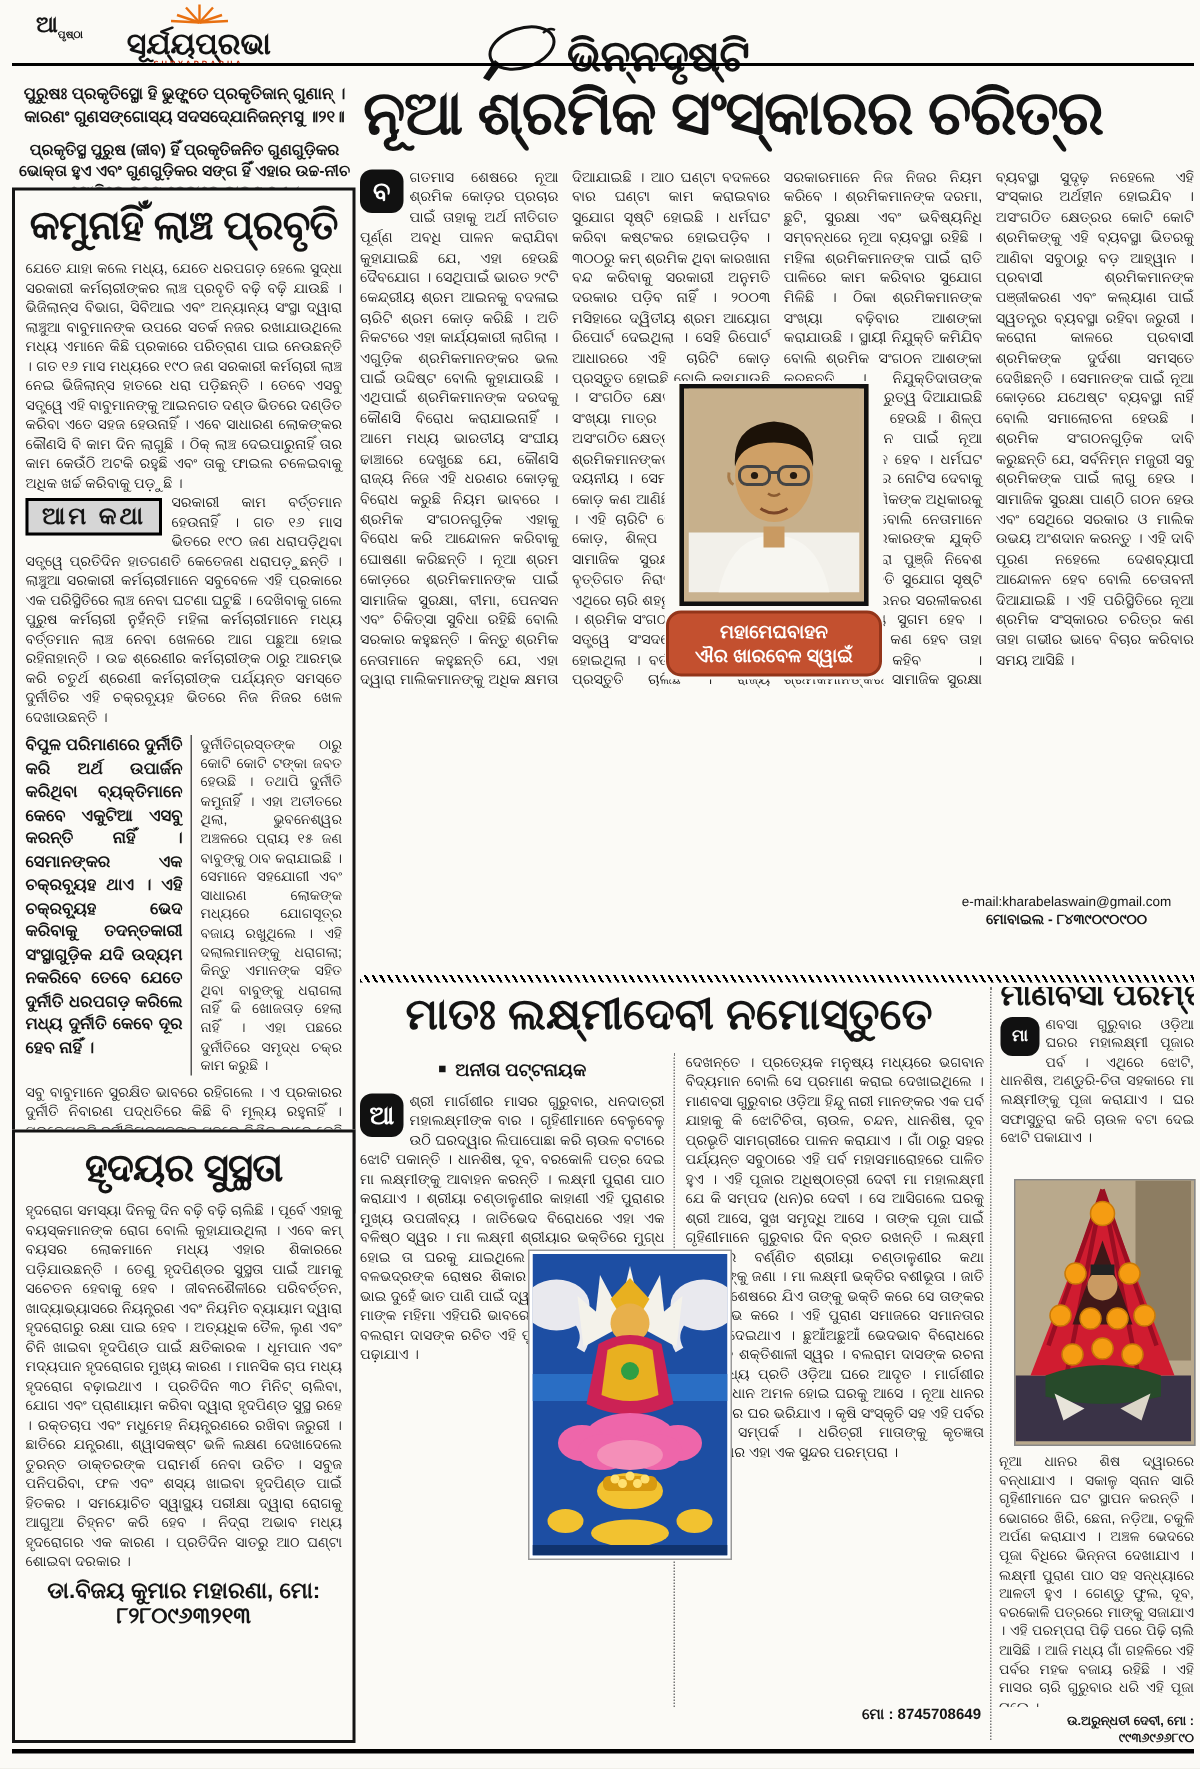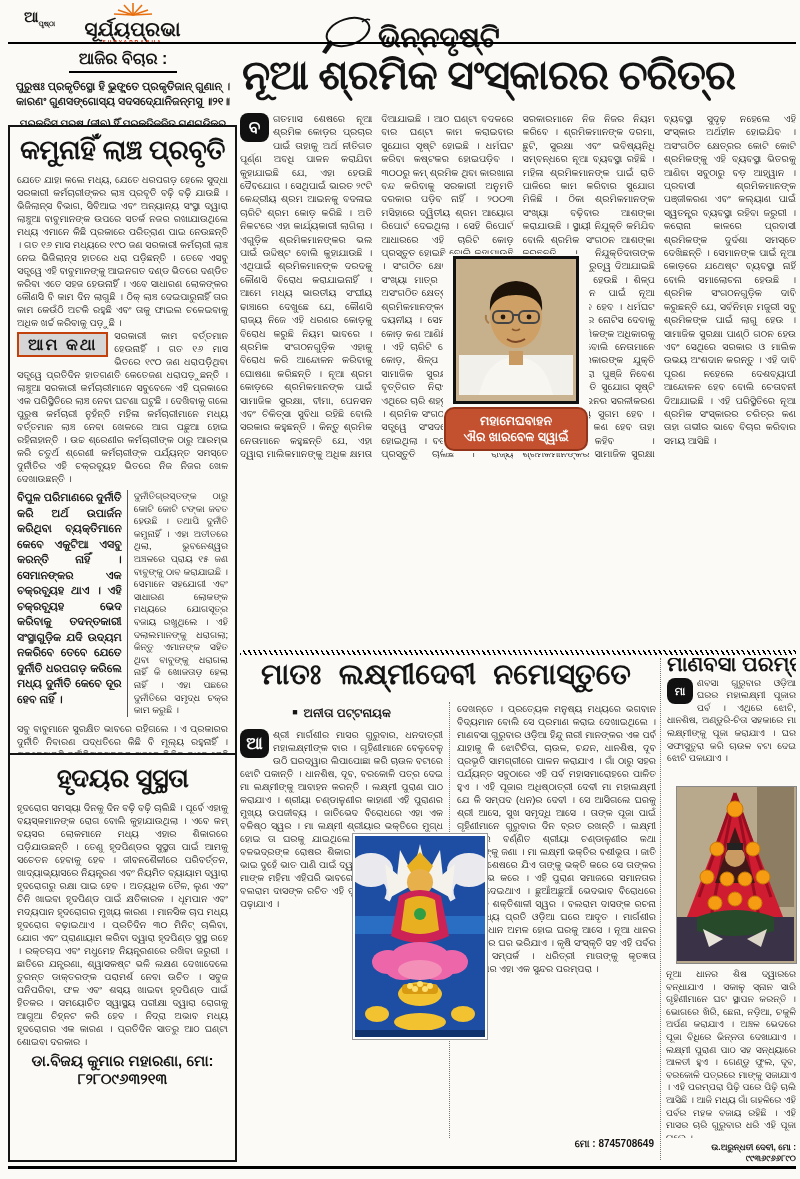--- a/index.html
+++ b/index.html
@@ -44,31 +44,31 @@
   .hatch{left:240px;top:650px;width:556px;height:5px;
          background:repeating-linear-gradient(60deg,#000 0 1.5px,transparent 1.5px 4.5px);}
 
   
   .lbox{left:8px;width:229px;border:2px solid #141414;padding:6px 7px;box-sizing:border-box;background:#fbfaf6;}
   .lbox1{top:125px;height:684px;}
   .lbox2{top:753px;height:409px;}
   .lbox h2{margin:2px 0 7px;text-align:center;font-size:27px;font-weight:800;letter-spacing:-0.5px;}
   .lbox2 h2{font-size:26px;}
   .lbody{font-size:9.5px;line-height:13px;}
-  .ama-box{float:left;background:#d6d6d6;border:2px solid #c2410c;font-size:16px;font-weight:800;
+  .ama-box{float:left;background:#d6d6d6;border:2px solid #000000;font-size:16px;font-weight:800;
            padding:4px 9px;margin:3px 6px 2px 0;letter-spacing:2px;}
   .quote-row{display:flex;margin-top:5px;}
   .quote{width:52%;font-weight:800;font-size:11px;line-height:15.5px;padding-right:5px;box-sizing:border-box;}
   .quote-side{width:48%;border-left:1.5px solid #555;padding-left:6px;box-sizing:border-box;
               font-size:9.3px;line-height:12.6px;}
   .sig{font-weight:700;font-size:15px;text-align:center;margin-top:4px;}
 
   
   .lak-headline{left:240px;top:656px;width:412px;height:42px;font-size:29px;font-weight:800;
-                text-align:center;line-height:42px;white-space:nowrap;font-family:Liberation Mono, monospace;}
+                text-align:center;line-height:42px;white-space:nowrap;}
   .lak-col1{left:240px;top:704px;width:203px;height:452px;font-size:9.5px;line-height:13px;}
   .lak-col2{left:449px;top:702px;width:207px;height:436px;font-size:9.5px;line-height:13px;
             border-left:1px dotted #777;padding-left:7px;box-sizing:border-box;}
   .byline{text-align:center;font-weight:800;font-size:12px;margin:2px 0 8px;}
   .byline .bullet{font-size:9px;vertical-align:2px;margin-right:6px;}
   .lak-img{left:352px;top:833px;width:136px;height:207px;background:#fff;padding:2px;box-sizing:border-box;
            border:1px solid #999;z-index:6;}
   .lak-sig{left:449px;top:1138px;width:205px;text-align:right;font-weight:800;font-size:10px;}
 
   
@@ -115,21 +115,20 @@
         <path d="M12 24 L4 36 L8 38 L16 27 Z" fill="#111"></path>
         <path d="M44 6 q4 -4 8 -2" fill="none" stroke="#111" stroke-width="1.5"></path>
       </svg>
     </span>
     <span class="section-title">ଭିନ୍ନଦୃଷ୍ଟି</span>
   </div>
 
   <div class="abs hr-top"></div>
 
   <div class="abs ajira">
-    <div><span class="ajira-title">ଆଜିର ବିଚାର :</span></div>
     <div class="ajira-v1">ପୁରୁଷଃ ପ୍ରକୃତିସ୍ଥୋ ହି ଭୁଙ୍କ୍ତେ ପ୍ରକୃତିଜାନ୍ ଗୁଣାନ୍ । କାରଣଂ ଗୁଣସଙ୍ଗୋସ୍ୟ ସଦସଦ୍‍ଯୋନିଜନ୍ମସୁ ॥୨୧॥</div>
     <div class="ajira-v2">ପ୍ରକୃତିସ୍ଥ ପୁରୁଷ (ଜୀବ) ହିଁ ପ୍ରକୃତିଜନିତ ଗୁଣଗୁଡ଼ିକର ଭୋକ୍ତା ହୁଏ ଏବଂ ଗୁଣଗୁଡ଼ିକର ସଙ୍ଗ ହିଁ ଏହାର ଉଚ୍ଚ-ନୀଚ ଯୋନିରେ ଜନ୍ମ ନେବାରେ କାରଣ ହୁଏ ।</div>
   </div>
 
   <div class="abs main-headline ohide">ନୂଆ ଶ୍ରମିକ ସଂସ୍କାରର ଚରିତ୍ର</div>
 
   <div class="abs main-article just ohide">
     <span class="dropcap">ବ</span><span>ଗତମାସ ଶେଷରେ ନୂଆ ଶ୍ରମିକ କୋଡ଼ର ପ୍ରଚାର ପାଇଁ ତାହାକୁ ଅର୍ଥ ନୀତିଗତ ପୂର୍ଣ୍ଣ ଅବଧି ପାଳନ କରାଯିବା କୁହାଯାଇଛି ଯେ, ଏହା ହେଉଛି ଦୈବଯୋଗ । ସେଥିପାଇଁ ଭାରତ ୨୯ଟି କେନ୍ଦ୍ରୀୟ ଶ୍ରମ ଆଇନକୁ ବଦଳାଇ ଚାରିଟି ଶ୍ରମ କୋଡ଼ କରିଛି । ଅତି ନିକଟରେ ଏହା କାର୍ଯ୍ୟକାରୀ ଲାଗିଲା । ଏଗୁଡ଼ିକ ଶ୍ରମିକମାନଙ୍କର ଭଲ ପାଇଁ ଉଦ୍ଦିଷ୍ଟ ବୋଲି କୁହାଯାଉଛି । ଏଥିପାଇଁ ଶ୍ରମିକମାନଙ୍କ ଦରଦକୁ କୌଣସି ବିରୋଧ କରାଯାଇନାହିଁ । ଆମେ ମଧ୍ୟ ଭାରତୀୟ ସଂଘୀୟ ଢାଞ୍ଚାରେ ଦେଖୁଛେ ଯେ, କୌଣସି ରାଜ୍ୟ ନିଜେ ଏହି ଧରଣର କୋଡ଼କୁ ବିରୋଧ କରୁଛି ନିୟମ ଭାବରେ । ଶ୍ରମିକ ସଂଗଠନଗୁଡ଼ିକ ଏହାକୁ ବିରୋଧ କରି ଆନ୍ଦୋଳନ କରିବାକୁ ଘୋଷଣା କରିଛନ୍ତି । ନୂଆ ଶ୍ରମ କୋଡ଼ରେ ଶ୍ରମିକମାନଙ୍କ ପାଇଁ ସାମାଜିକ ସୁରକ୍ଷା, ବୀମା, ପେନସନ ଏବଂ ଚିକିତ୍ସା ସୁବିଧା ରହିଛି ବୋଲି ସରକାର କହୁଛନ୍ତି । କିନ୍ତୁ ଶ୍ରମିକ ନେତାମାନେ କହୁଛନ୍ତି ଯେ, ଏହା ଦ୍ୱାରା ମାଲିକମାନଙ୍କୁ ଅଧିକ କ୍ଷମତା ଦିଆଯାଇଛି । ଆଠ ଘଣ୍ଟା ବଦଳରେ ବାର ଘଣ୍ଟା କାମ କରାଇବାର ସୁଯୋଗ ସୃଷ୍ଟି ହୋଇଛି । ଧର୍ମଘଟ କରିବା କଷ୍ଟକର ହୋଇପଡ଼ିବ । ୩୦୦ରୁ କମ୍ ଶ୍ରମିକ ଥିବା କାରଖାନା ବନ୍ଦ କରିବାକୁ ସରକାରୀ ଅନୁମତି ଦରକାର ପଡ଼ିବ ନାହିଁ । ୨୦୦୩ ମସିହାରେ ଦ୍ୱିତୀୟ ଶ୍ରମ ଆୟୋଗ ରିପୋର୍ଟ ଦେଇଥିଲା । ସେହି ରିପୋର୍ଟ ଆଧାରରେ ଏହି ଚାରିଟି କୋଡ଼ ପ୍ରସ୍ତୁତ ହୋଇଛି ବୋଲି କୁହାଯାଉଛି । ସଂଗଠିତ କ୍ଷେତ୍ରର ଶ୍ରମିକଙ୍କ ସଂଖ୍ୟା ମାତ୍ର ସାତ ପ୍ରତିଶତ । ଅସଂଗଠିତ କ୍ଷେତ୍ରରେ କାମ କରୁଥିବା ଶ୍ରମିକମାନଙ୍କର ସ୍ଥିତି ଅତ୍ୟନ୍ତ ଦୟନୀୟ । ସେମାନଙ୍କ ପାଇଁ ନୂଆ କୋଡ଼ କଣ ଆଣିଛି ତାହା ସମୟ କହିବ । ଏହି ଚାରିଟି କୋଡ଼ ହେଲା ମଜୁରୀ କୋଡ଼, ଶିଳ୍ପ ସମ୍ପର୍କ କୋଡ଼, ସାମାଜିକ ସୁରକ୍ଷା କୋଡ଼ ଏବଂ ବୃତ୍ତିଗତ ନିରାପତ୍ତା କୋଡ଼ । ଏଥିରେ ଚାରି ଶହରୁ ଅଧିକ ଧାରା ରହିଛି । ଶ୍ରମିକ ସଂଗଠନଗୁଡ଼ିକର ଆପତ୍ତି ସତ୍ତ୍ୱେ ସଂସଦରେ ଏହା ଗୃହୀତ ହୋଇଥିଲା । ବର୍ତ୍ତମାନ ନିୟମାବଳୀ ପ୍ରସ୍ତୁତି ଚାଲିଛି । ରାଜ୍ୟ ସରକାରମାନେ ନିଜ ନିଜର ନିୟମ କରିବେ । ଶ୍ରମିକମାନଙ୍କ ଦରମା, ଛୁଟି, ସୁରକ୍ଷା ଏବଂ ଭବିଷ୍ୟନିଧି ସମ୍ବନ୍ଧରେ ନୂଆ ବ୍ୟବସ୍ଥା ରହିଛି । ମହିଳା ଶ୍ରମିକମାନଙ୍କ ପାଇଁ ରାତି ପାଳିରେ କାମ କରିବାର ସୁଯୋଗ ମିଳିଛି । ଠିକା ଶ୍ରମିକମାନଙ୍କ ସଂଖ୍ୟା ବଢ଼ିବାର ଆଶଙ୍କା କରାଯାଉଛି । ସ୍ଥାୟୀ ନିଯୁକ୍ତି କମିଯିବ ବୋଲି ଶ୍ରମିକ ସଂଗଠନ ଆଶଙ୍କା କରୁଛନ୍ତି । ନିଯୁକ୍ତିଦାତାଙ୍କ ସ୍ୱାର୍ଥକୁ ଅଧିକ ଗୁରୁତ୍ୱ ଦିଆଯାଇଛି ବୋଲି ଅଭିଯୋଗ ହେଉଛି । ଶିଳ୍ପ ବିବାଦର ସମାଧାନ ପାଇଁ ନୂଆ ଟ୍ରିବ୍ୟୁନାଲ ଗଠନ ହେବ । ଧର୍ମଘଟ ପୂର୍ବରୁ ଷାଠିଏ ଦିନର ନୋଟିସ ଦେବାକୁ ପଡ଼ିବ । ଏହା ଶ୍ରମିକଙ୍କ ଅଧିକାରକୁ ସଂକୁଚିତ କରିବ ବୋଲି ନେତାମାନେ କହୁଛନ୍ତି । ସରକାରଙ୍କ ଯୁକ୍ତି ହେଲା ଏହା ଦ୍ୱାରା ପୁଞ୍ଜି ନିବେଶ ବଢ଼ିବ ଏବଂ ନିଯୁକ୍ତି ସୁଯୋଗ ସୃଷ୍ଟି ହେବ । ଶ୍ରମ ଆଇନର ସରଳୀକରଣ ଦ୍ୱାରା ବ୍ୟବସାୟ ସୁଗମ ହେବ । କିନ୍ତୁ ବାସ୍ତବତା କଣ ହେବ ତାହା ଭବିଷ୍ୟତ କହିବ । ଶ୍ରମିକମାନଙ୍କର ସାମାଜିକ ସୁରକ୍ଷା ବ୍ୟବସ୍ଥା ସୁଦୃଢ଼ ନହେଲେ ଏହି ସଂସ୍କାର ଅର୍ଥହୀନ ହୋଇଯିବ । ଅସଂଗଠିତ କ୍ଷେତ୍ରର କୋଟି କୋଟି ଶ୍ରମିକଙ୍କୁ ଏହି ବ୍ୟବସ୍ଥା ଭିତରକୁ ଆଣିବା ସବୁଠାରୁ ବଡ଼ ଆହ୍ୱାନ । ପ୍ରବାସୀ ଶ୍ରମିକମାନଙ୍କ ପଞ୍ଜୀକରଣ ଏବଂ କଲ୍ୟାଣ ପାଇଁ ସ୍ୱତନ୍ତ୍ର ବ୍ୟବସ୍ଥା ରହିବା ଜରୁରୀ । କରୋନା କାଳରେ ପ୍ରବାସୀ ଶ୍ରମିକଙ୍କ ଦୁର୍ଦଶା ସମସ୍ତେ ଦେଖିଛନ୍ତି । ସେମାନଙ୍କ ପାଇଁ ନୂଆ କୋଡ଼ରେ ଯଥେଷ୍ଟ ବ୍ୟବସ୍ଥା ନାହିଁ ବୋଲି ସମାଲୋଚନା ହେଉଛି । ଶ୍ରମିକ ସଂଗଠନଗୁଡ଼ିକ ଦାବି କରୁଛନ୍ତି ଯେ, ସର୍ବନିମ୍ନ ମଜୁରୀ ସବୁ ଶ୍ରମିକଙ୍କ ପାଇଁ ଲାଗୁ ହେଉ । ସାମାଜିକ ସୁରକ୍ଷା ପାଣ୍ଠି ଗଠନ ହେଉ ଏବଂ ସେଥିରେ ସରକାର ଓ ମାଲିକ ଉଭୟ ଅଂଶଦାନ କରନ୍ତୁ । ଏହି ଦାବି ପୂରଣ ନହେଲେ ଦେଶବ୍ୟାପୀ ଆନ୍ଦୋଳନ ହେବ ବୋଲି ଚେତାବନୀ ଦିଆଯାଇଛି । ଏହି ପରିସ୍ଥିତିରେ ନୂଆ ଶ୍ରମିକ ସଂସ୍କାରର ଚରିତ୍ର କଣ ତାହା ଗଭୀର ଭାବେ ବିଚାର କରିବାର ସମୟ ଆସିଛି ।</span>
   </div>
 
@@ -151,20 +150,24 @@
         <path d="M48 80 q9 6 18 0" fill="none" stroke="#7a4527" stroke-width="2"></path>
         <path d="M30 64 q-4 -2 -3 -8" fill="none" stroke="#a87b4a" stroke-width="2"></path>
       </svg>
     </div>
     <div class="photo-caption">
       <div>ମହାମେଘବାହନ</div>
       <div>ଐର ଖାରବେଳ ସ୍ୱାଇଁ</div>
     </div>
   </div>
 
+  <div class="abs email-block">
+    <div class="email-line">e-mail:kharabelaswain@gmail.com</div>
+    <div class="mobile-line">ମୋବାଇଲ - ୮୪୩୯୦୯୦୯୦୦</div>
+  </div>
 
   <div class="abs hatch"></div>
 
   <div class="abs lbox lbox1 ohide">
     <h2>କମୁନାହିଁ ଲାଞ୍ଚ ପ୍ରବୃତି</h2>
     <div class="lbody just">ଯେତେ ଯାହା କଲେ ମଧ୍ୟ, ଯେତେ ଧରପଗଡ଼ ହେଲେ ସୁଦ୍ଧା ସରକାରୀ କର୍ମଚାରୀଙ୍କର ଲାଞ୍ଚ ପ୍ରବୃତି ବଢ଼ି ବଢ଼ି ଯାଉଛି । ଭିଜିଲାନ୍ସ ବିଭାଗ, ସିବିଆଇ ଏବଂ ଅନ୍ୟାନ୍ୟ ସଂସ୍ଥା ଦ୍ୱାରା ଲାଞ୍ଚୁଆ ବାବୁମାନଙ୍କ ଉପରେ ସତର୍କ ନଜର ରଖାଯାଉଥିଲେ ମଧ୍ୟ ଏମାନେ କିଛି ପ୍ରକାରେ ପରିତ୍ରାଣ ପାଇ ନେଉଛନ୍ତି । ଗତ ୧୬ ମାସ ମଧ୍ୟରେ ୧୯୦ ଜଣ ସରକାରୀ କର୍ମଚାରୀ ଲାଞ୍ଚ ନେଇ ଭିଜିଲାନ୍ସ ହାତରେ ଧରା ପଡ଼ିଛନ୍ତି । ତେବେ ଏସବୁ ସତ୍ତ୍ୱେ ଏହି ବାବୁମାନଙ୍କୁ ଆଇନଗତ ଦଣ୍ଡ ଭିତରେ ଦଣ୍ଡିତ କରିବା ଏତେ ସହଜ ହେଉନାହିଁ । ଏବେ ସାଧାରଣ ଲୋକଙ୍କର କୌଣସି ବି କାମ ଦିନ ଲାଗୁଛି । ଠିକ୍ ଲାଞ୍ଚ ଦେଇପାରୁନାହିଁ ତାର କାମ କେଉଁଠି ଅଟକି ରହୁଛି ଏବଂ ତାକୁ ଫାଇଲ ଚଳେଇବାକୁ ଅଧିକ ଖର୍ଚ୍ଚ କରିବାକୁ ପଡ଼ୁଛି ।</div>
     <div class="lbody just">
       <span class="ama-box">ଆମ କଥା</span><span>ସରକାରୀ କାମ ବର୍ତ୍ତମାନ ହେଉନାହିଁ । ଗତ ୧୬ ମାସ ଭିତରେ ୧୯୦ ଜଣ ଧରାପଡ଼ିଥିବା ସତ୍ତ୍ୱେ ପ୍ରତିଦିନ ହାତଗଣତି କେତେଜଣ ଧରାପଡ଼ୁଛନ୍ତି । ଲାଞ୍ଚୁଆ ସରକାରୀ କର୍ମଚାରୀମାନେ ସବୁବେଳେ ଏହି ପ୍ରକାରେ ଏକ ପରିସ୍ଥିତିରେ ଲାଞ୍ଚ ନେବା ଘଟଣା ଘଟୁଛି । ଦେଖିବାକୁ ଗଲେ ପୁରୁଷ କର୍ମଚାରୀ ନୁହଁନ୍ତି ମହିଳା କର୍ମଚାରୀମାନେ ମଧ୍ୟ ବର୍ତ୍ତମାନ ଲାଞ୍ଚ ନେବା ଖେଳରେ ଆଗ ପଛୁଆ ହୋଇ ରହିନାହାନ୍ତି । ଉଚ୍ଚ ଶ୍ରେଣୀର କର୍ମଚାରୀଙ୍କ ଠାରୁ ଆରମ୍ଭ କରି ଚତୁର୍ଥ ଶ୍ରେଣୀ କର୍ମଚାରୀଙ୍କ ପର୍ଯ୍ୟନ୍ତ ସମସ୍ତେ ଦୁର୍ନୀତିର ଏହି ଚକ୍ରବ୍ୟୂହ ଭିତରେ ନିଜ ନିଜର ଖେଳ ଦେଖାଉଛନ୍ତି ।</span>
     </div>
     <div class="quote-row">

